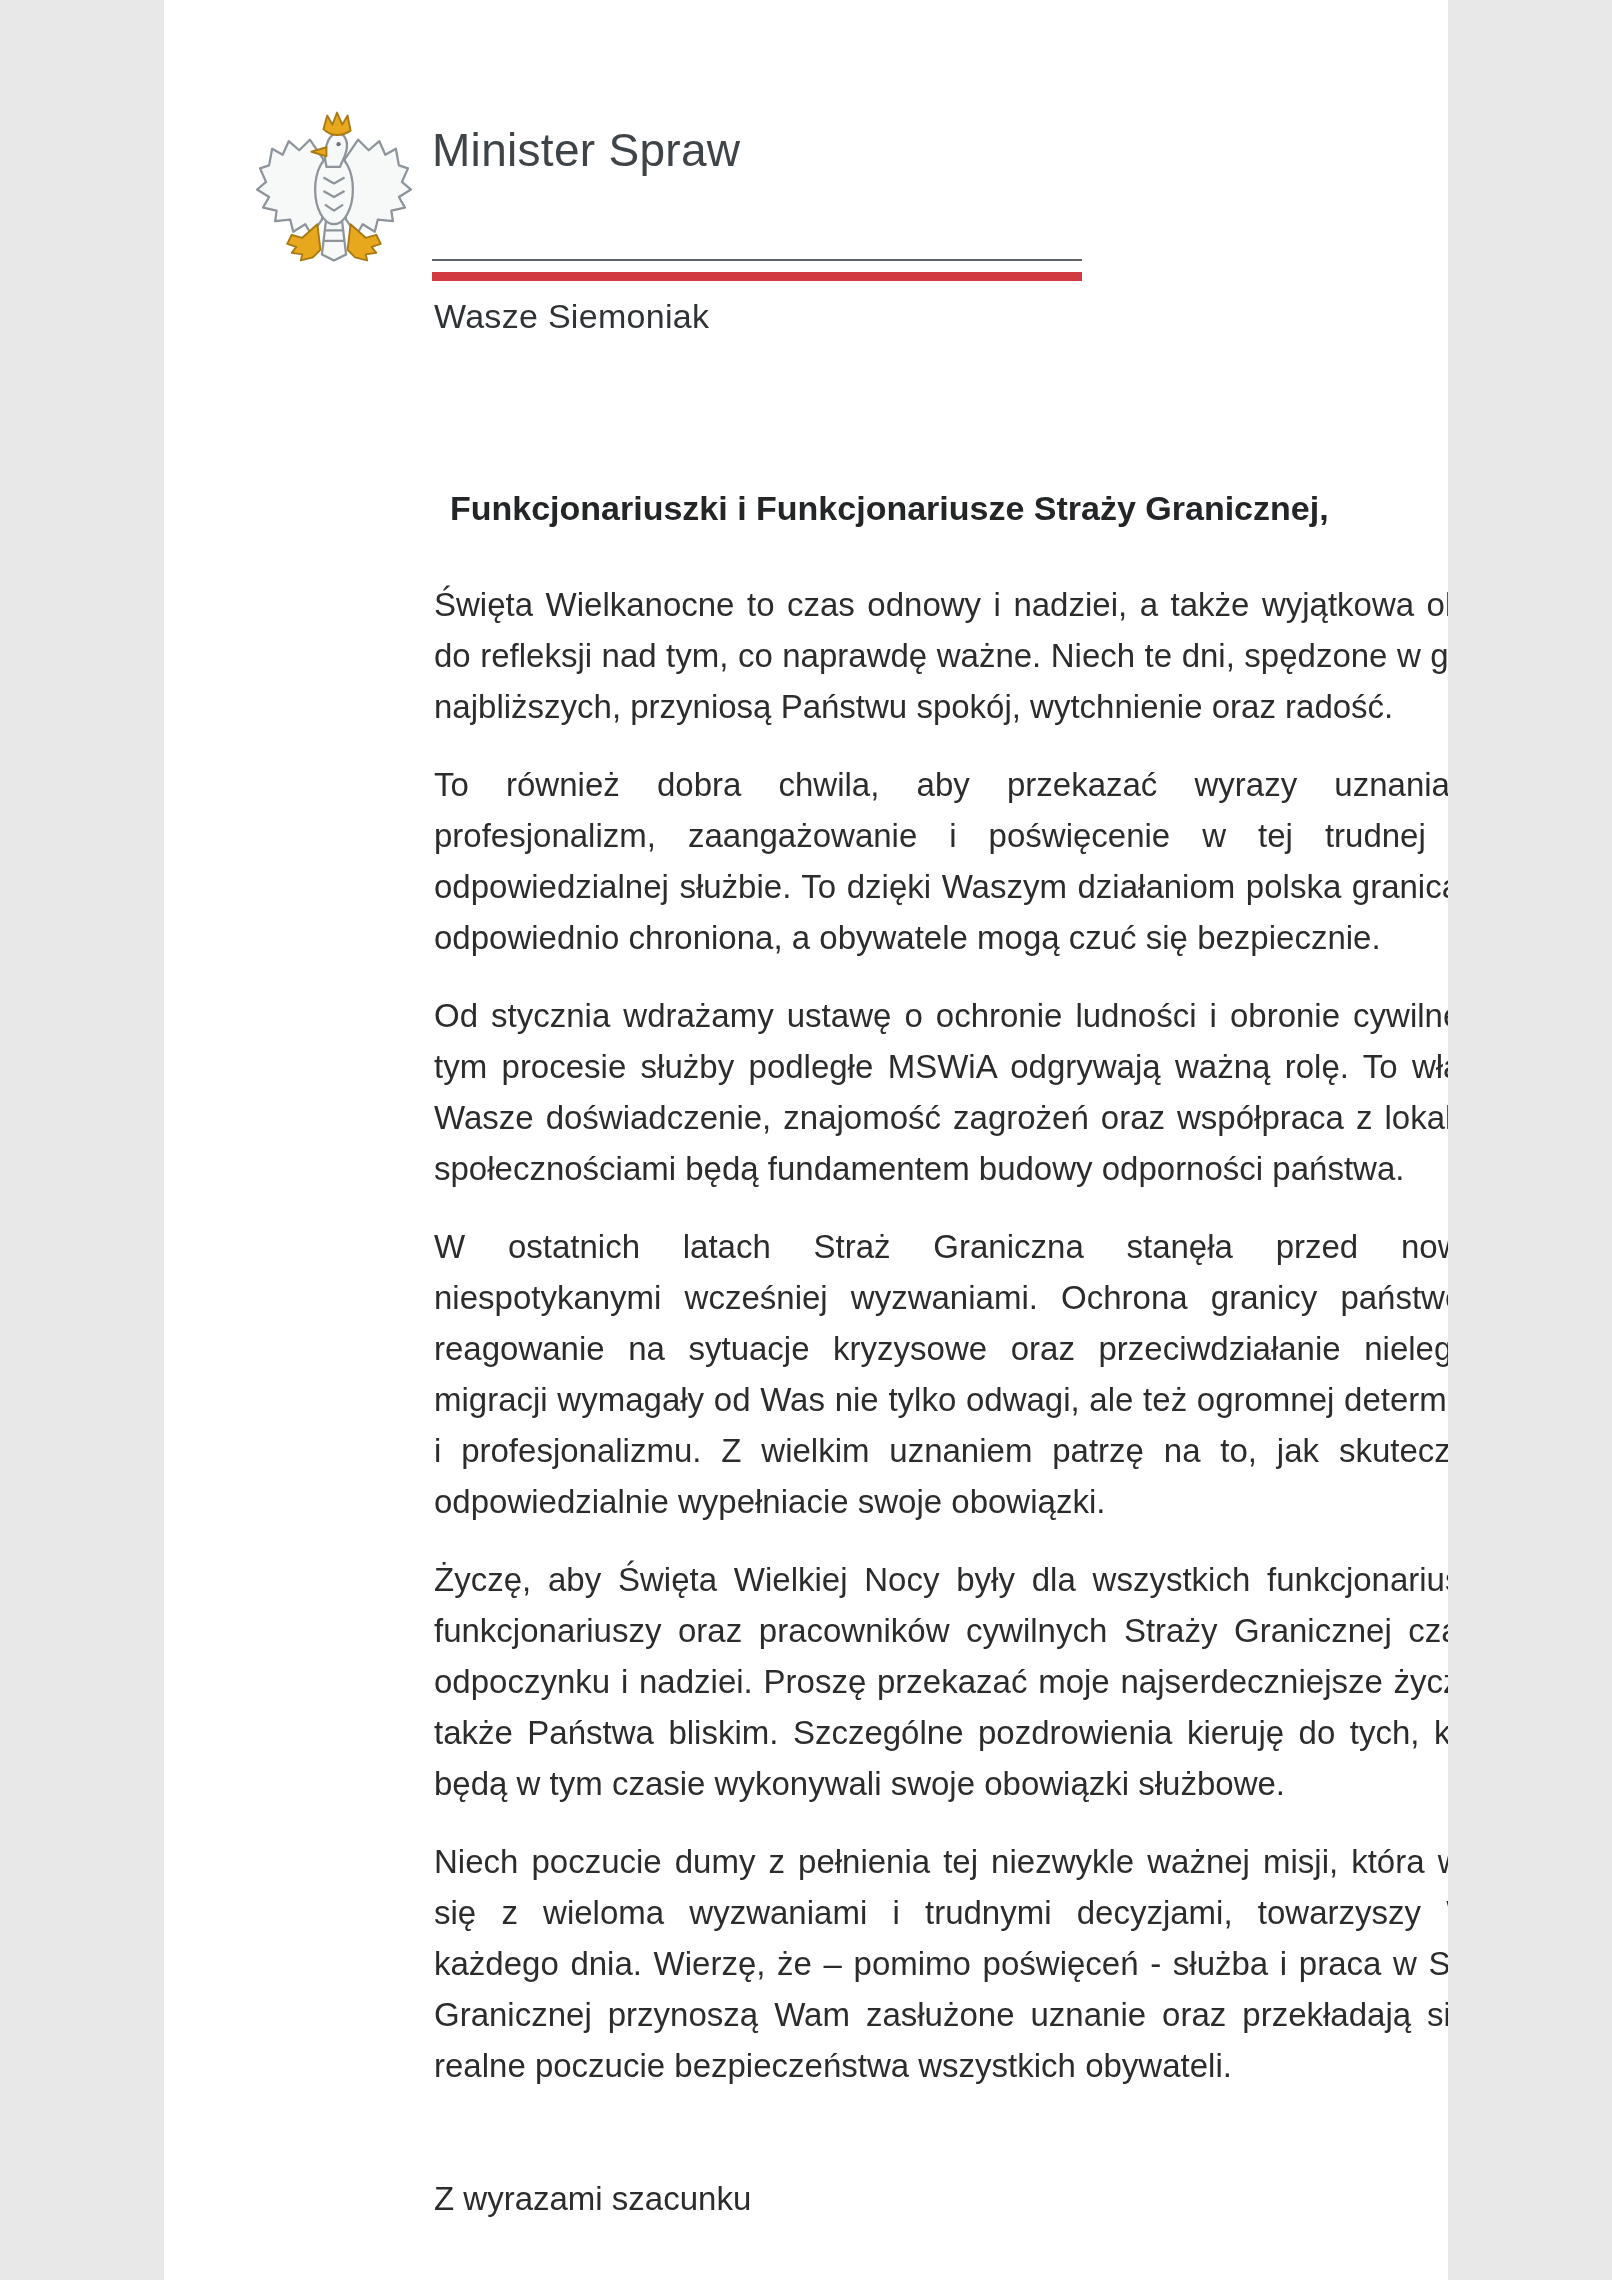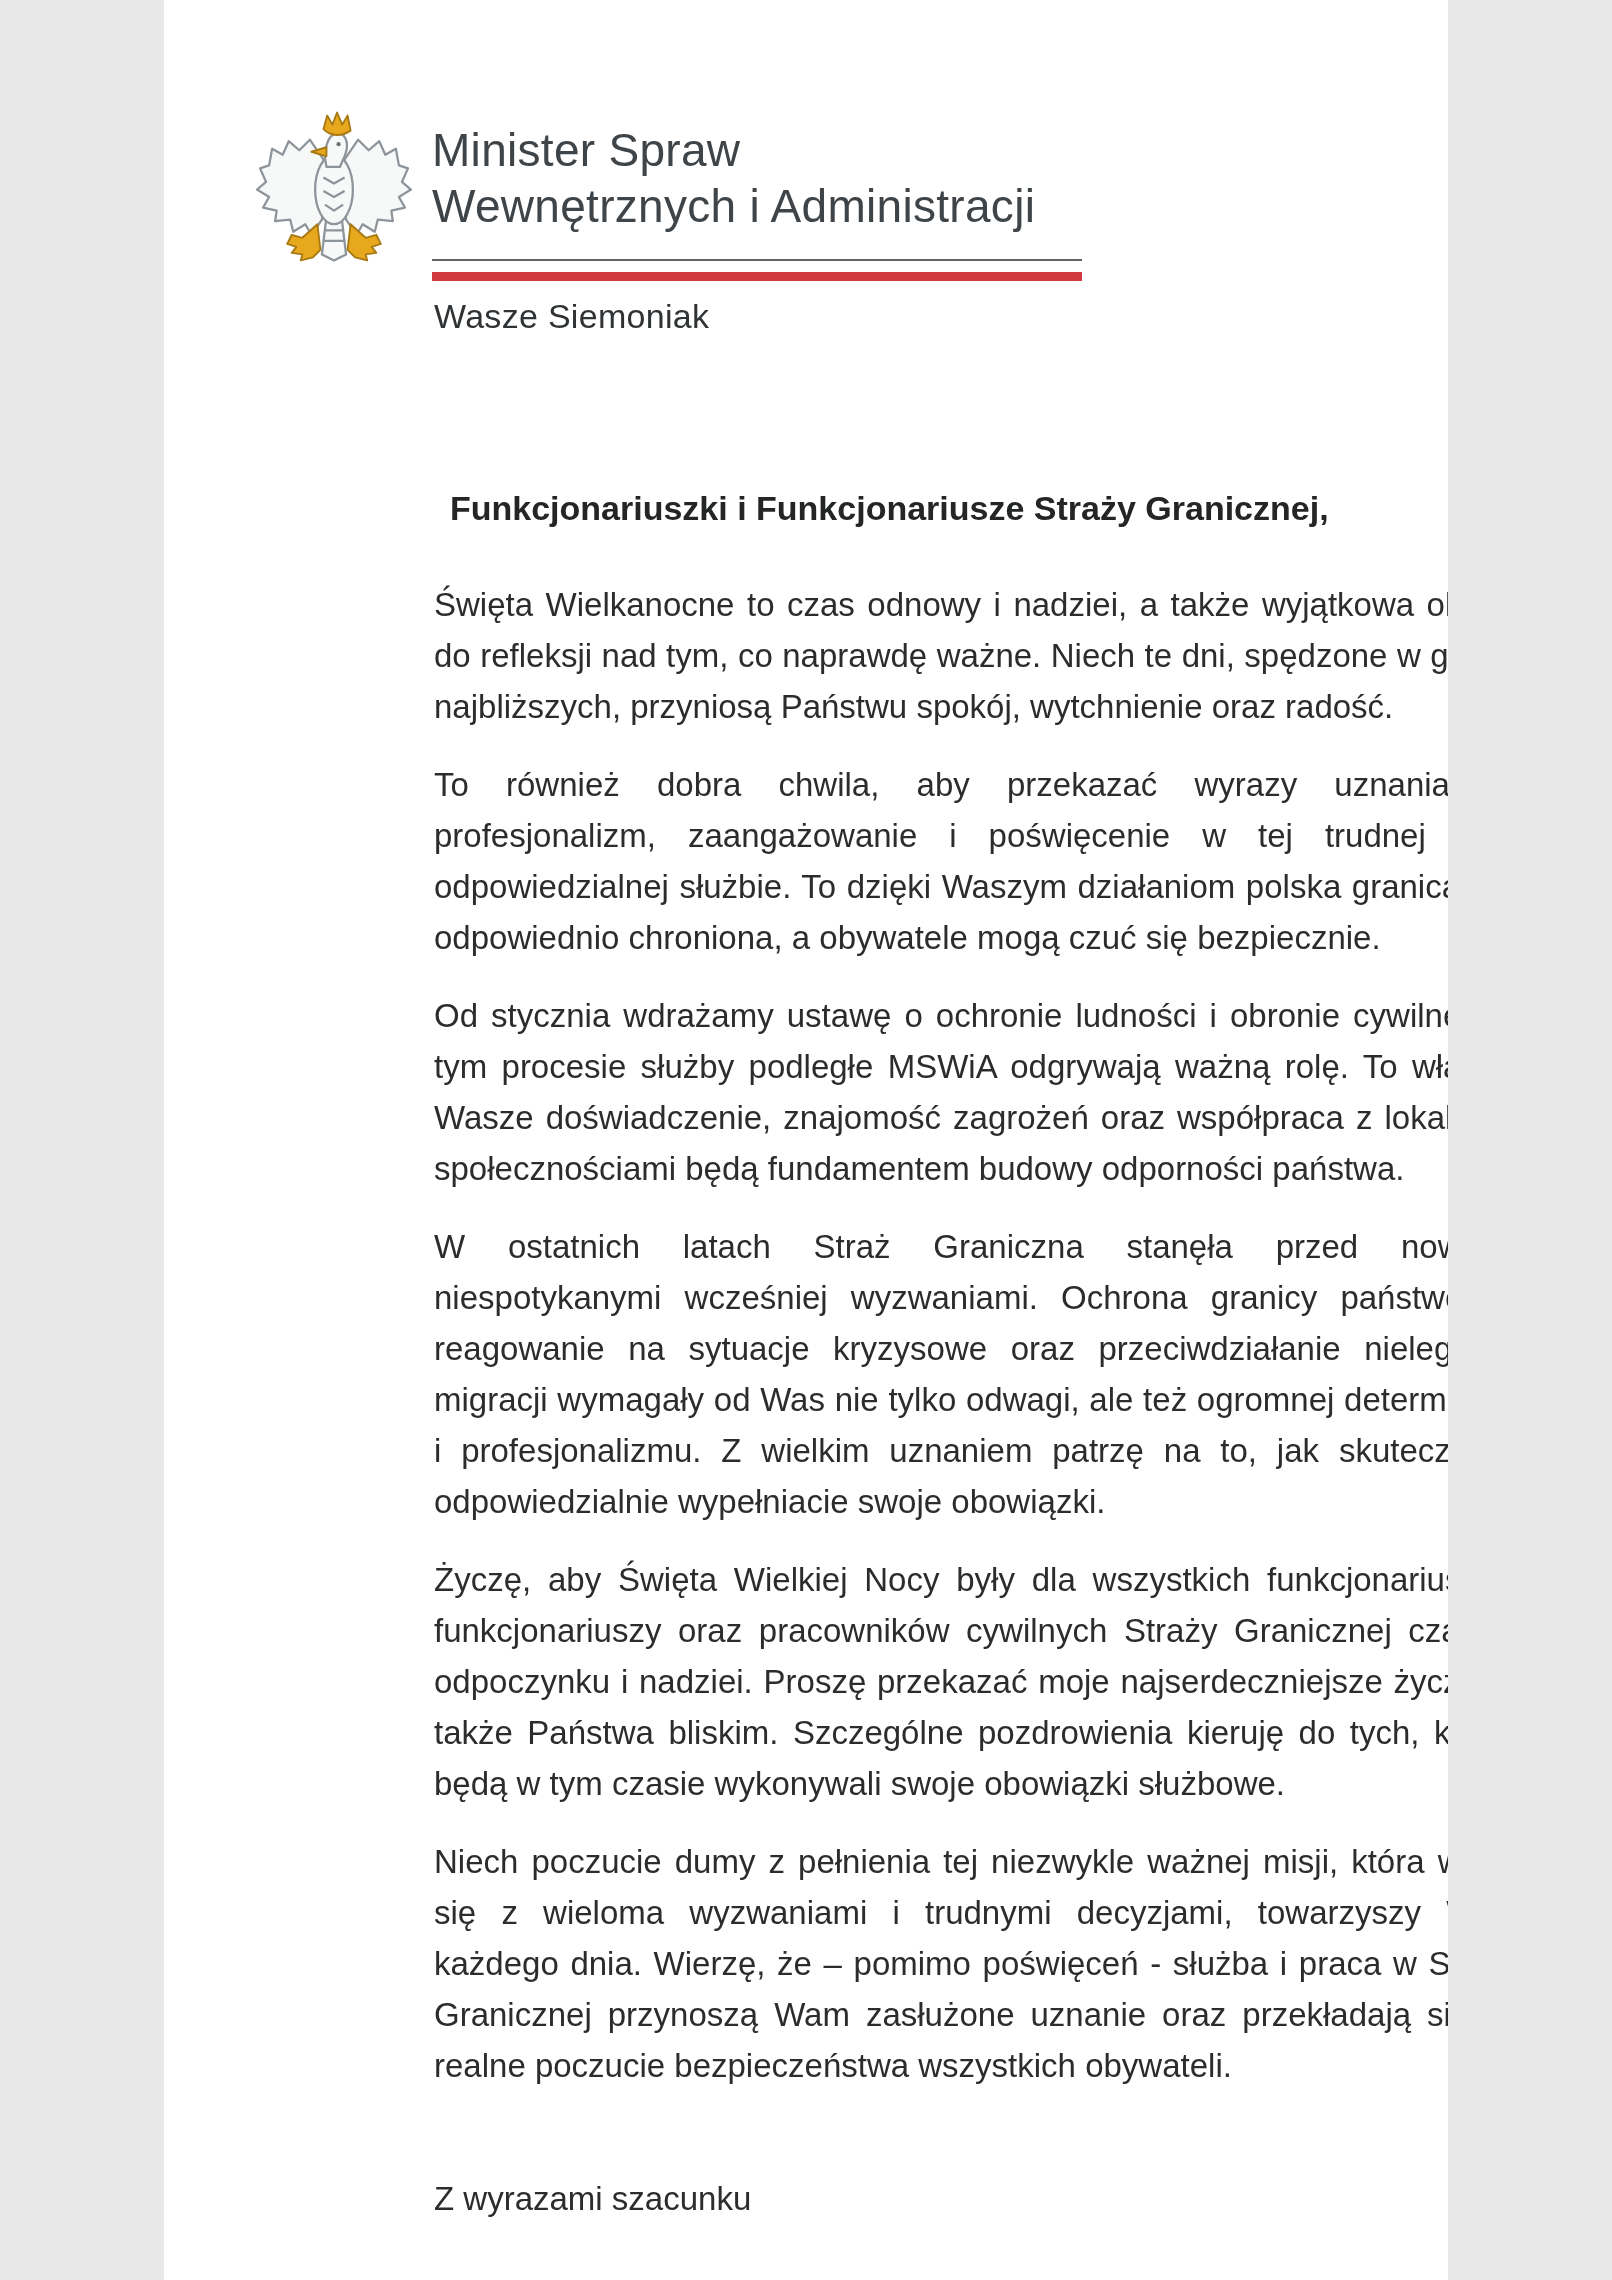--- a/index.html
+++ b/index.html
@@ -105,21 +105,20 @@
 
           <path d="M84 158 L64 176 L50 172 L44 184 L56 188 L50 196 L64 198 L62 206 L78 202 L88 192 Z"></path>
 
           <path d="M128 158 L148 176 L162 172 L168 184 L156 188 L162 196 L148 198 L150 206 L134 202 L124 192 Z"></path>
         </g>
         <circle cx="112" cy="52" r="2.8" fill="#6b7176"></circle>
       </svg>
     </div>
     <div class="ministry-title">
       <div>Minister Spraw</div>
-      <div>Wewnętrznych i Administracji</div>
     </div>
   </div>
 
   <div class="rules">
     <div class="rule-thin"></div>
     <div class="rule-red" style="background: rgb(209, 58, 64);"></div>
   </div>
 
   <div class="minister-name">Wasze Siemoniak</div>
 

